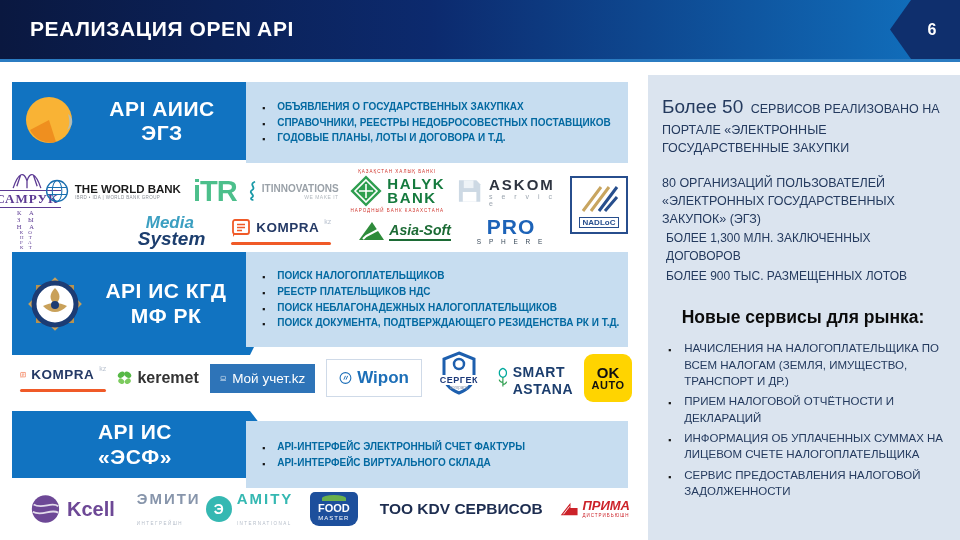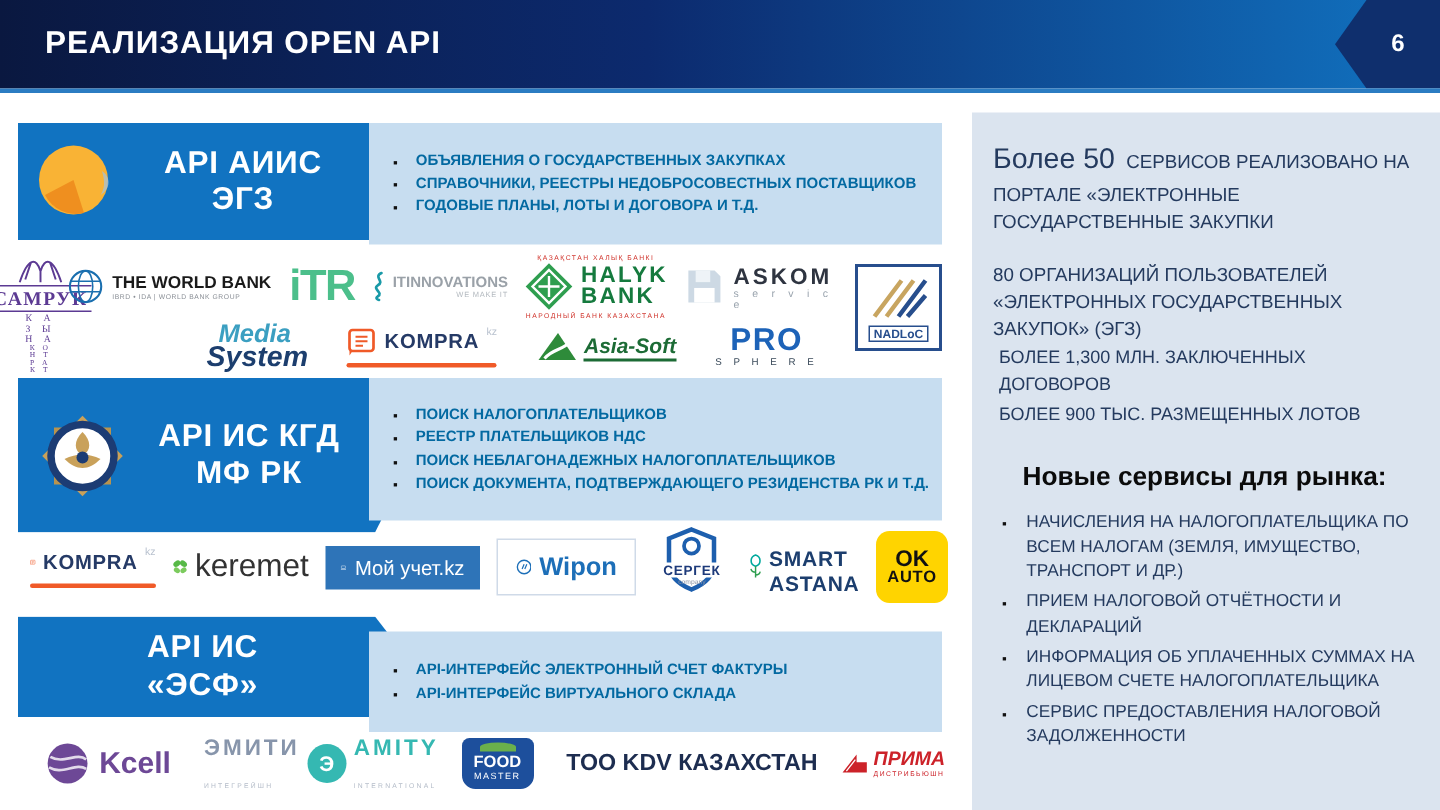--- a/index.html
+++ b/index.html
@@ -86,21 +86,21 @@
   
   .asia{gap:4px;}
   .asia .t1{font-weight:bold;font-style:italic;font-size:14px;color:#1c6b35;
             border-bottom:2px solid #1c6b35;padding-bottom:1px;}
   
   .pro{flex-direction:column;line-height:1;}
   .pro .t1{font-weight:bold;font-size:21px;color:#1d63b8;letter-spacing:1px;}
   .pro .t2{font-size:6.5px;color:#3a4a5a;letter-spacing:3px;margin-top:2px;}
   
   .ker{gap:5px;}
-  .ker .t1{font-size:21px;font-weight:normal;color:#333;}
+  .ker .t1{font-size:16px;font-weight:bold;color:#333;}
   
   .moy{background:#2e74b8;color:#fff;padding:7px 10px;gap:6px;font-size:13.5px;white-space:nowrap;}
   
   .wip{border:1px solid #cfdae8;background:#fff;padding:6px 12px;gap:5px;}
   .wip .t1{color:#1d6fb8;font-weight:bold;font-size:17px;}
   
   .ser{position:relative;width:52px;height:54px;flex-direction:column;justify-content:flex-start;flex-shrink:0;}
   .ser svg{position:absolute;top:0;left:8px;}
   .ser .t1{position:absolute;top:24px;left:0;width:52px;text-align:center;background:#fff;
            font-size:9px;font-weight:bold;color:#1d3a7a;letter-spacing:.5px;}
@@ -425,21 +425,21 @@
       <div class="col">
         <div class="t1 teal">AMITY</div>
         <div class="t2">INTERNATIONAL</div>
       </div>
     </div>
     <div class="lg fm">
       <div class="leaf"></div>
       <div class="t1">FOOD</div>
       <div class="t2">MASTER</div>
     </div>
-    <div class="lg kdv">ТОО KDV КАЗАХСТАН</div>
+    <div class="lg kdv">ТОО KDV СЕРВИСОВ</div>
     <div class="lg prima">
       <svg width="22" height="18" viewBox="0 0 22 18">
         <path d="M2,16 L13,2 L13,8 L21,8 L21,16 Z" fill="#cc2229"></path>
         <path d="M5,15 L12,6" stroke="#fff" stroke-width="1"></path>
       </svg>
       <div class="col">
         <div class="t1">ПРИМА</div>
         <div class="t2">ДИСТРИБЬЮШН</div>
       </div>
     </div>

